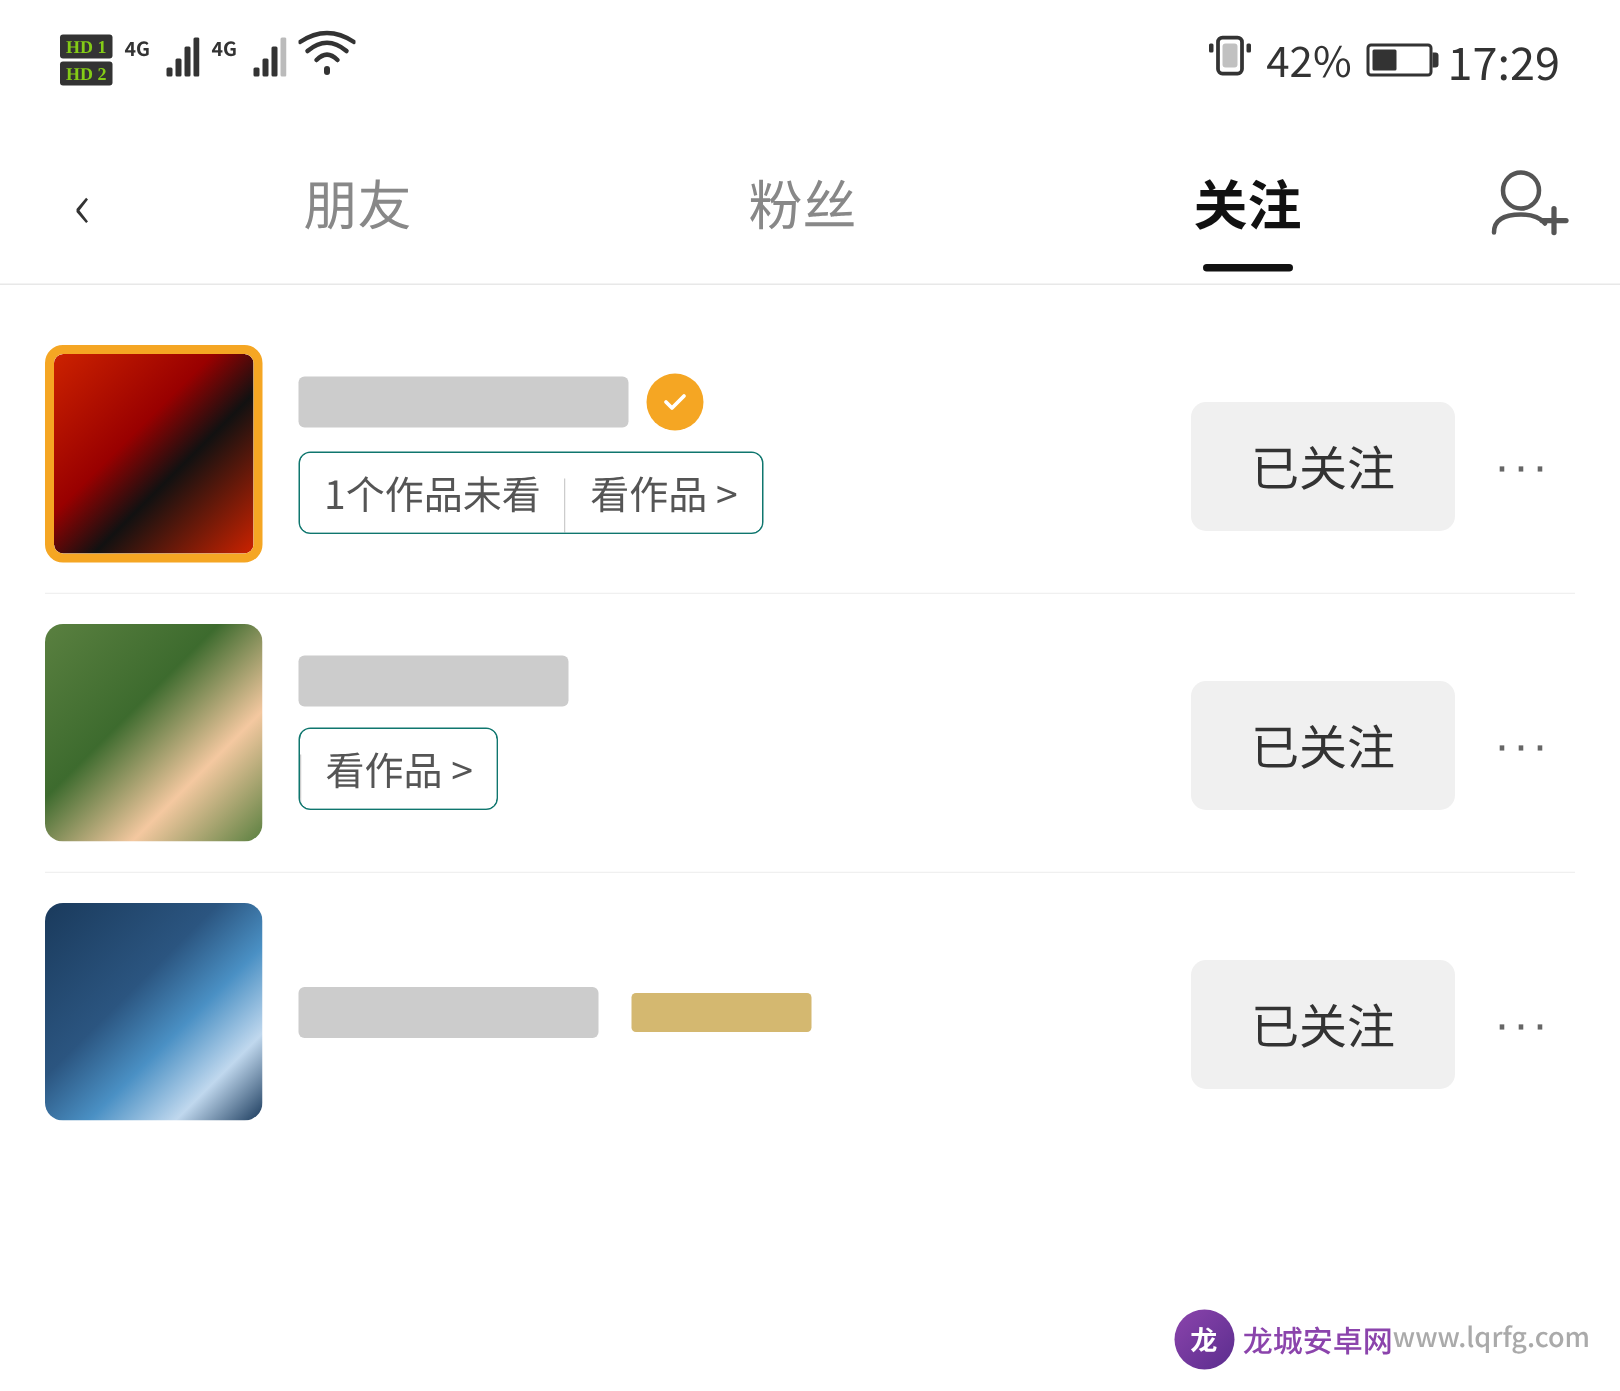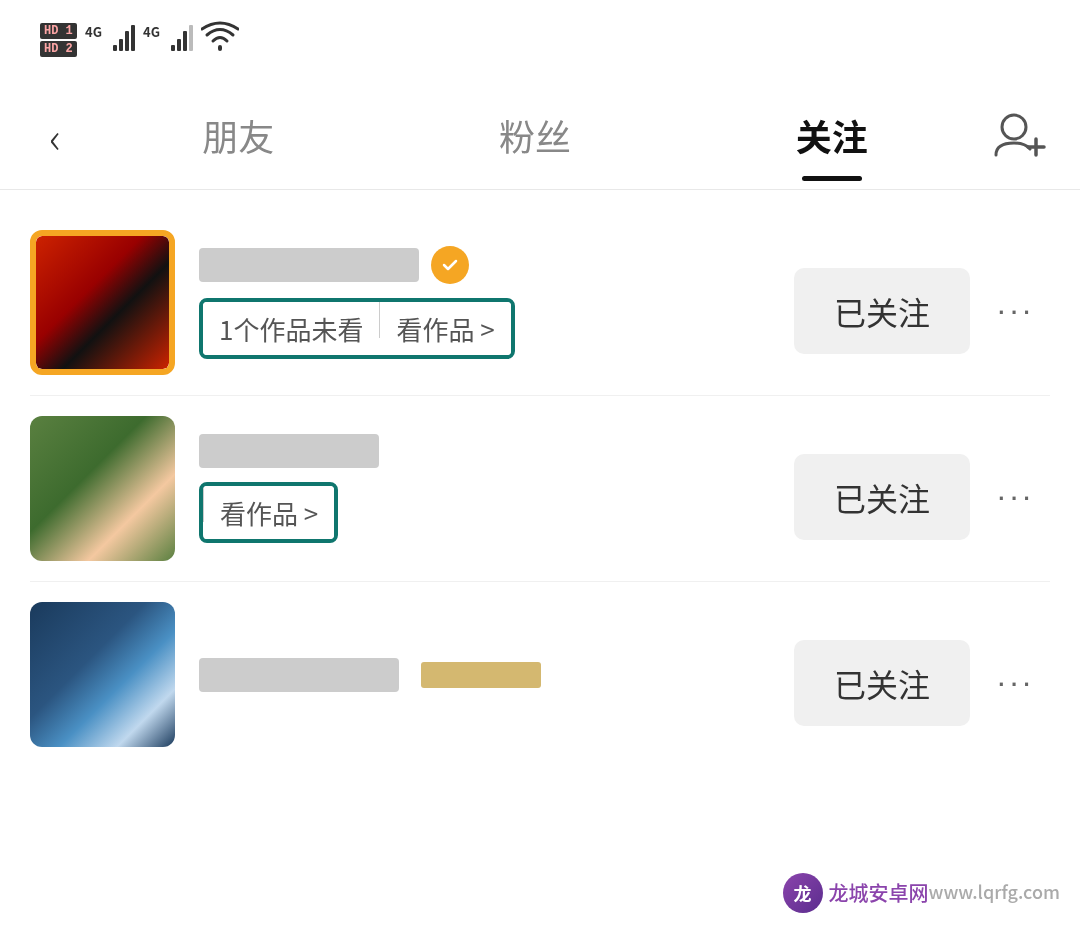--- a/index.html
+++ b/index.html
@@ -37,27 +37,27 @@
     }
 
     
     .hd-icons {
       display: flex;
       flex-direction: column;
       gap: 2px;
     }
     .hd-box {
       background: #333;
-      color: #fca5a5;
+      color: #84cc16;
       font-size: 12px;
       font-weight: 700;
       padding: 1px 4px;
       border-radius: 2px;
       line-height: 1.2;
-      font-family: Liberation Mono, monospace;
+      font-family: Liberation Serif, serif;
     }
     .signal-icon {
       font-size: 22px;
       color: #333;
     }
     .wifi-icon {
       font-size: 26px;
       color: #333;
     }
     .vibrate-icon { font-size: 22px; color: #333; }
@@ -235,22 +235,22 @@
       background: #f5a623;
       display: flex;
       align-items: center;
       justify-content: center;
       color: white;
       font-size: 20px;
     }
 
     .works-row {
       display: flex;
-      align-items: flex-start;
-      border: 4px solid #0f766e;
+      align-items: flex-end;
+      border: 1px solid #0f766e;
       border-radius: 8px;
       overflow: hidden;
       width: fit-content;
     }
     .works-unseen {
       font-size: 26px;
       color: #555;
       padding: 8px 16px;
       background: #fff;
     }
@@ -374,20 +374,35 @@
     </span>
     <span class="wifi-icon">
       <svg width="38" height="32" viewBox="0 0 38 32">
         <path d="M19 26 L19 28" stroke="#333" stroke-width="4" stroke-linecap="round"></path>
         <path d="M12 20 Q19 13 26 20" stroke="#333" stroke-width="3" fill="none" stroke-linecap="round"></path>
         <path d="M6 14 Q19 3 32 14" stroke="#333" stroke-width="3" fill="none" stroke-linecap="round"></path>
         <path d="M1 8 Q19 -4 37 8" stroke="#333" stroke-width="3" fill="none" stroke-linecap="round"></path>
       </svg>
     </span>
   </div>
+  <div class="status-right">
+    <span class="vibrate-icon">
+      <svg width="28" height="32" viewBox="0 0 28 32">
+        <rect x="6" y="4" width="16" height="24" rx="3" stroke="#333" stroke-width="2.5" fill="none"></rect>
+        <rect x="9" y="8" width="10" height="16" rx="2" fill="#333" opacity="0.3"></rect>
+        <rect x="0" y="8" width="3" height="6" rx="1" fill="#333"></rect>
+        <rect x="25" y="8" width="3" height="6" rx="1" fill="#333"></rect>
+      </svg>
+    </span>
+    <span class="battery-pct">42%</span>
+    <div class="battery-icon">
+      <div class="battery-fill"></div>
+    </div>
+    <span class="time-text">17:29</span>
+  </div>
 </div>
 
 <div class="nav-bar">
   <div class="back-btn">
     <span class="back-chevron">‹</span>
   </div>
   <div class="nav-tabs">
     <div class="nav-tab">
       <span>朋友</span>
     </div>

